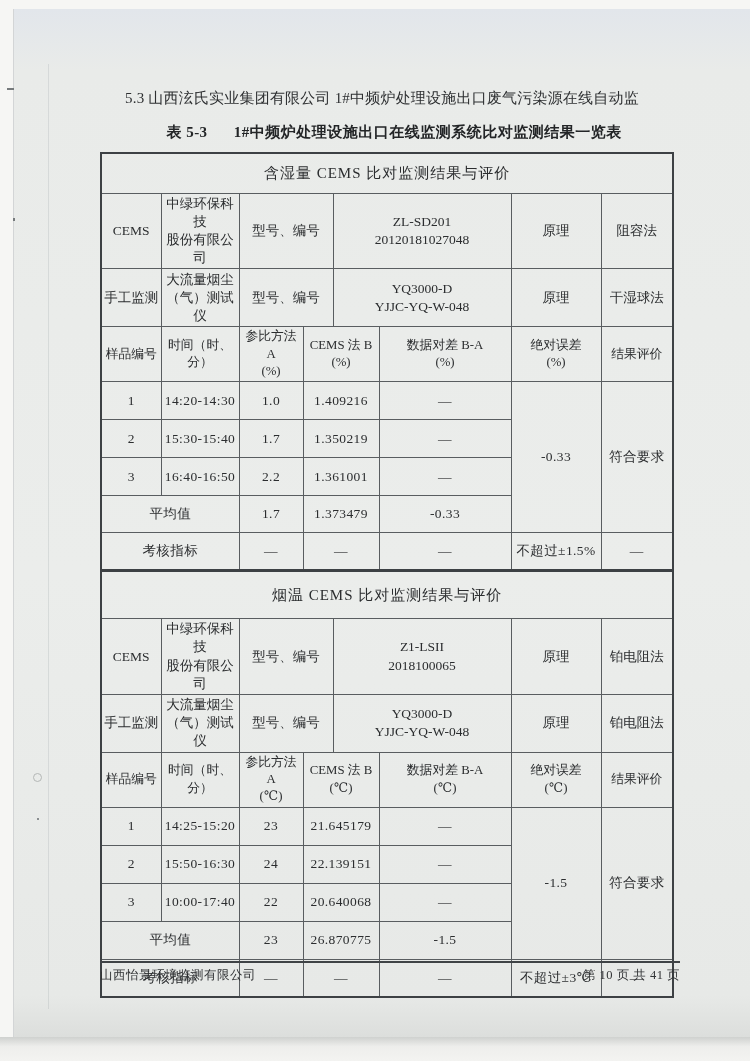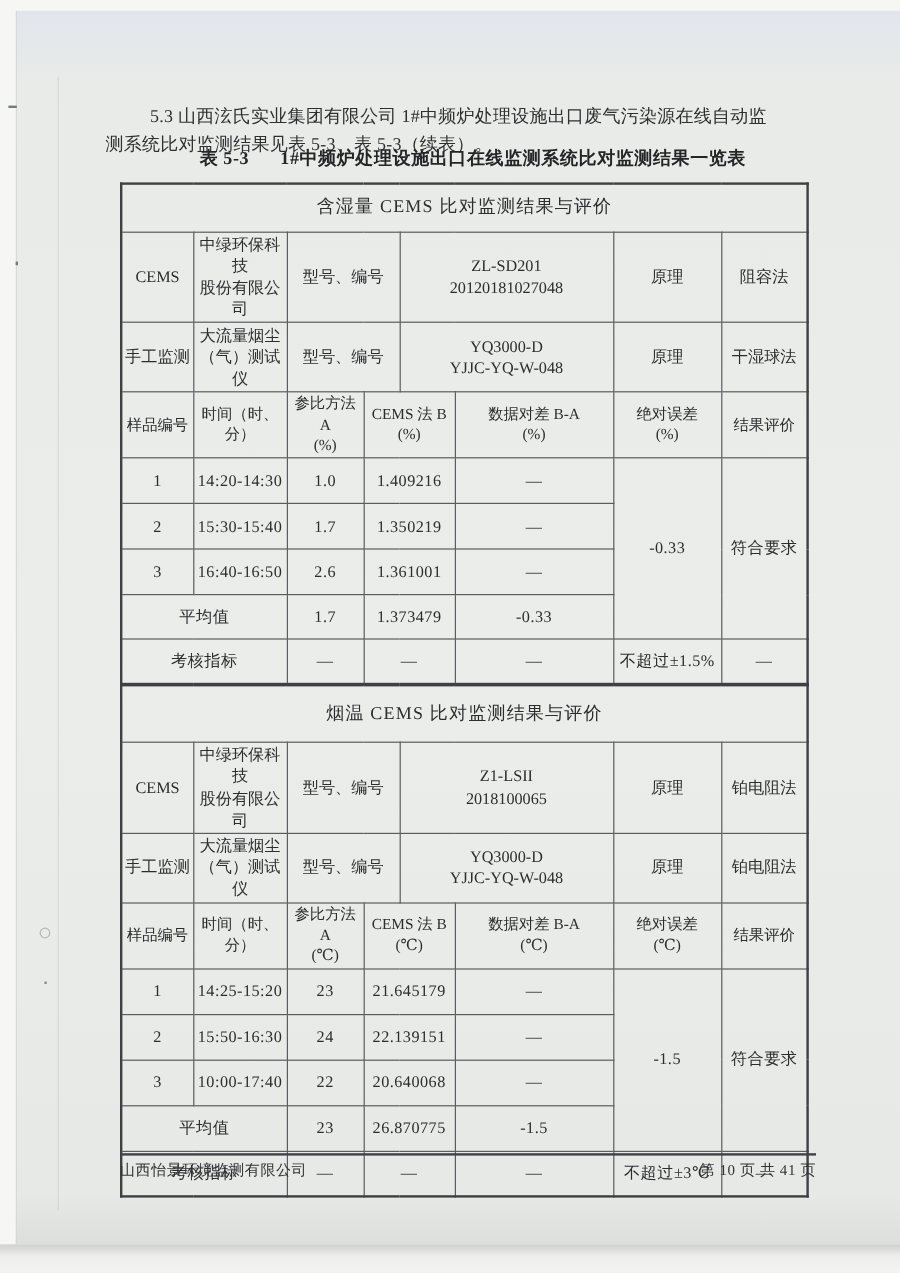--- a/index.html
+++ b/index.html
@@ -63,21 +63,20 @@
     font-weight:500;
   }
 </style>
 </head>
 <body>
 
 <div class="page">
 
   <div class="intro">
     <div class="ind">5.3 山西泫氏实业集团有限公司 1#中频炉处理设施出口废气污染源在线自动监</div>
-    <div>测系统比对监测结果见表 5-3、表 5-3（续表）。</div>
   </div>
 
   <div class="caption">
     <span>表 5-3</span><span class="gap">1#中频炉处理设施出口在线监测系统比对监测结果一览表</span>
   </div>
 
   <div class="tablewrap">
 
     <table class="cmp t1">
       <colgroup>
@@ -155,21 +154,21 @@
       <tr class="rd" style="height:38px">
         <td>2</td>
         <td>15:30-15:40</td>
         <td>1.7</td>
         <td colspan="2">1.350219</td>
         <td>—</td>
       </tr>
       <tr class="rd" style="height:38px">
         <td>3</td>
         <td>16:40-16:50</td>
-        <td>2.6</td>
+        <td>2.2</td>
         <td colspan="2">1.361001</td>
         <td>—</td>
       </tr>
       <tr class="ra" style="height:37px">
         <td colspan="2">平均值</td>
         <td>1.7</td>
         <td colspan="2">1.373479</td>
         <td>-0.33</td>
       </tr>
       <tr class="rk" style="height:37px">

